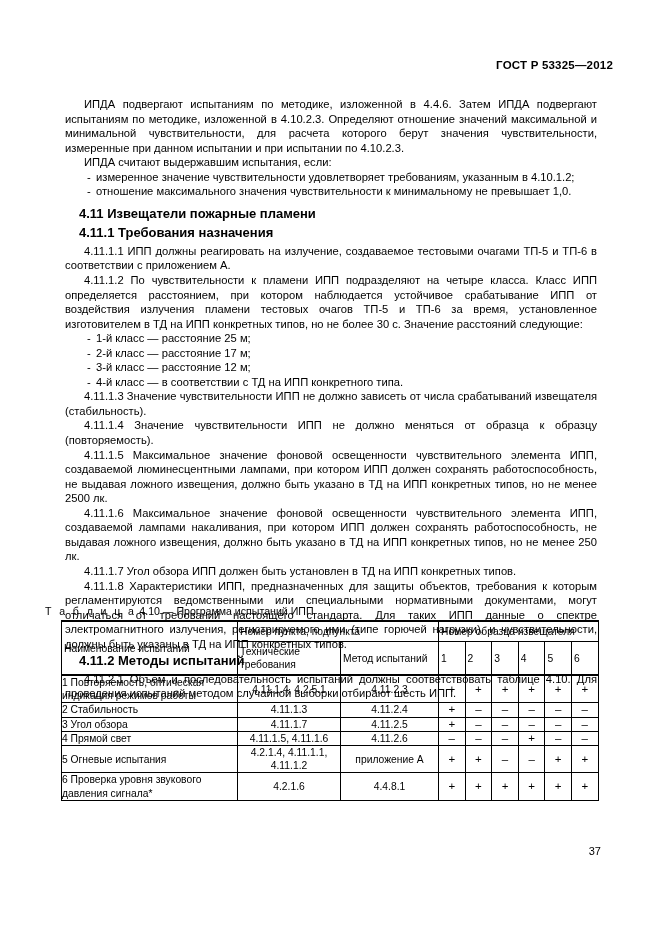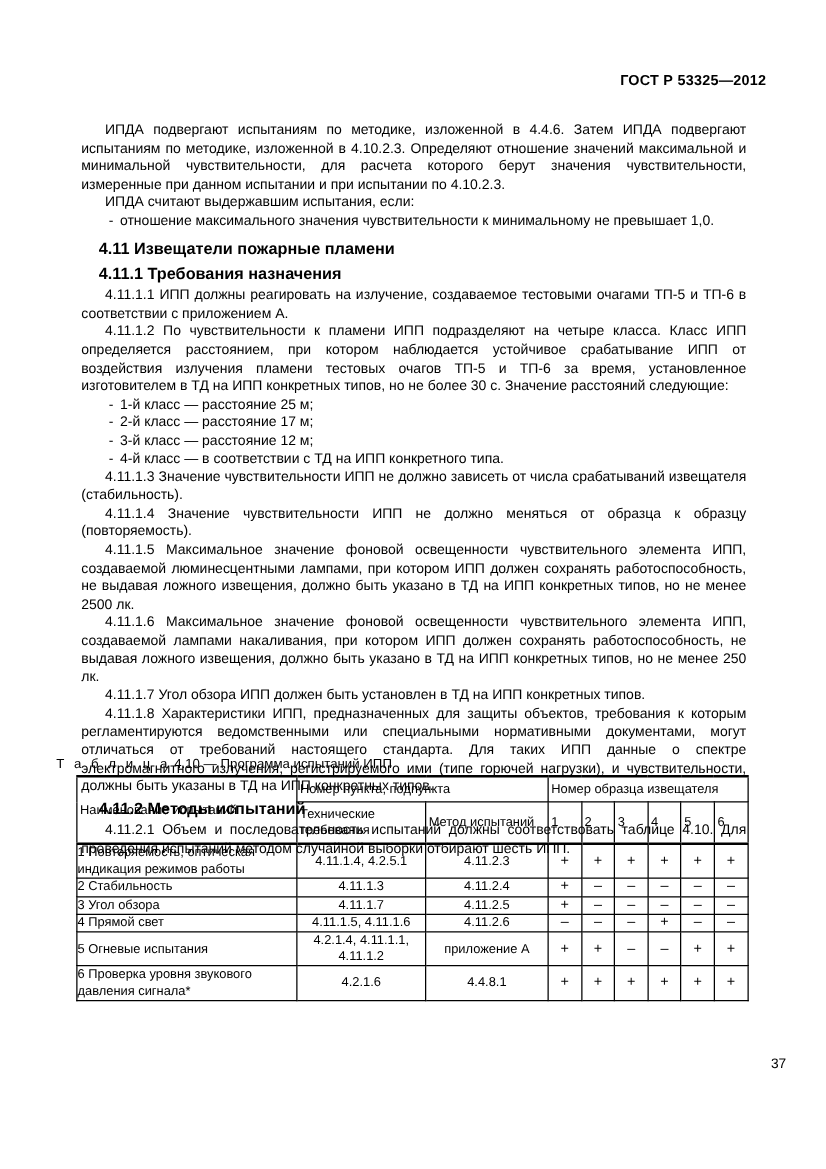--- a/index.html
+++ b/index.html
@@ -148,39 +148,40 @@
   .col-tech   { width: 103px; }
   .col-method { width: 98px; }
   .col-spec   { width: 26.6px; }
 
   
   table.prog { border: 1px solid #000; }
 
   
   .page-number {
     position: absolute;
-    right: 32px;
+    right: 60px;
     top: 845px;
     font-size: 11px;
   }
 </style>
 </head>
 <body>
 
 <div class="page">
 
   <div class="header">ГОСТ Р 53325—2012</div>
 
   <div class="content">
 
     <p class="para">ИПДА подвергают испытаниям по методике, изложенной в 4.4.6. Затем ИПДА подвергают испытаниям по методике, изложенной в 4.10.2.3. Определяют отношение значений максимальной и минимальной чувствительности, для расчета которого берут значения чувствительности, измеренные при данном испытании и при испытании по 4.10.2.3.</p>
 
     <p class="para">ИПДА считают выдержавшим испытания, если:</p>
 
     <ul class="dashlist">
+      <li>измеренное значение чувствительности удовлетворяет требованиям, указанным в 4.10.1.2;</li>
       <li>отношение максимального значения чувствительности к минимальному не превышает 1,0.</li>
     </ul>
 
     <div class="sp-before-h"></div>
     <h3 class="heading">4.11  Извещатели пожарные пламени</h3>
     <div class="sp-after-h"></div>
     <h3 class="heading">4.11.1  Требования назначения</h3>
     <div class="sp-small"></div>
 
     <p class="para">4.11.1.1  ИПП должны реагировать на излучение, создаваемое тестовыми очагами ТП-5 и ТП-6 в соответствии с приложением А.</p>

